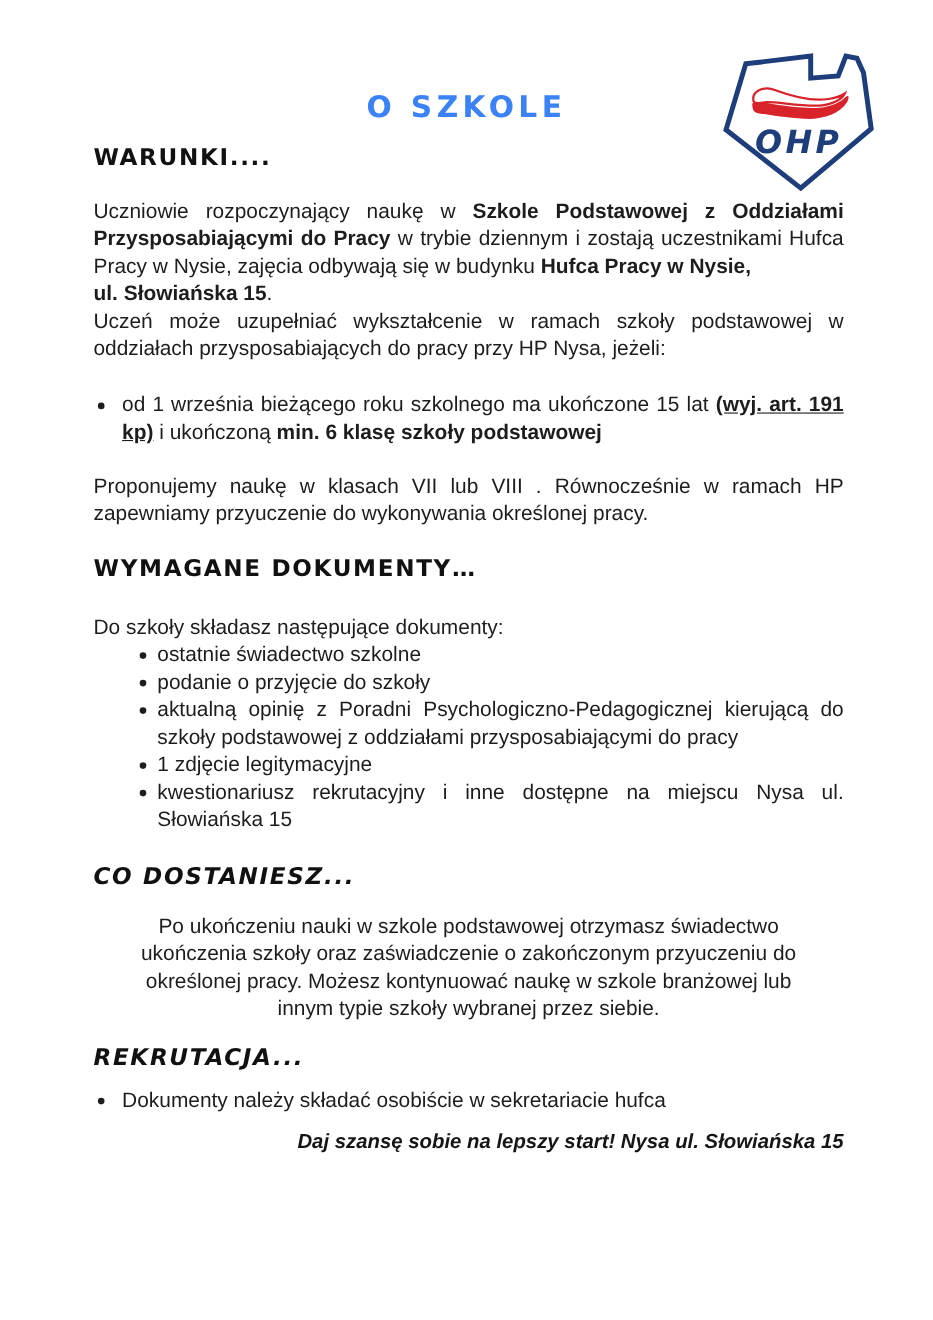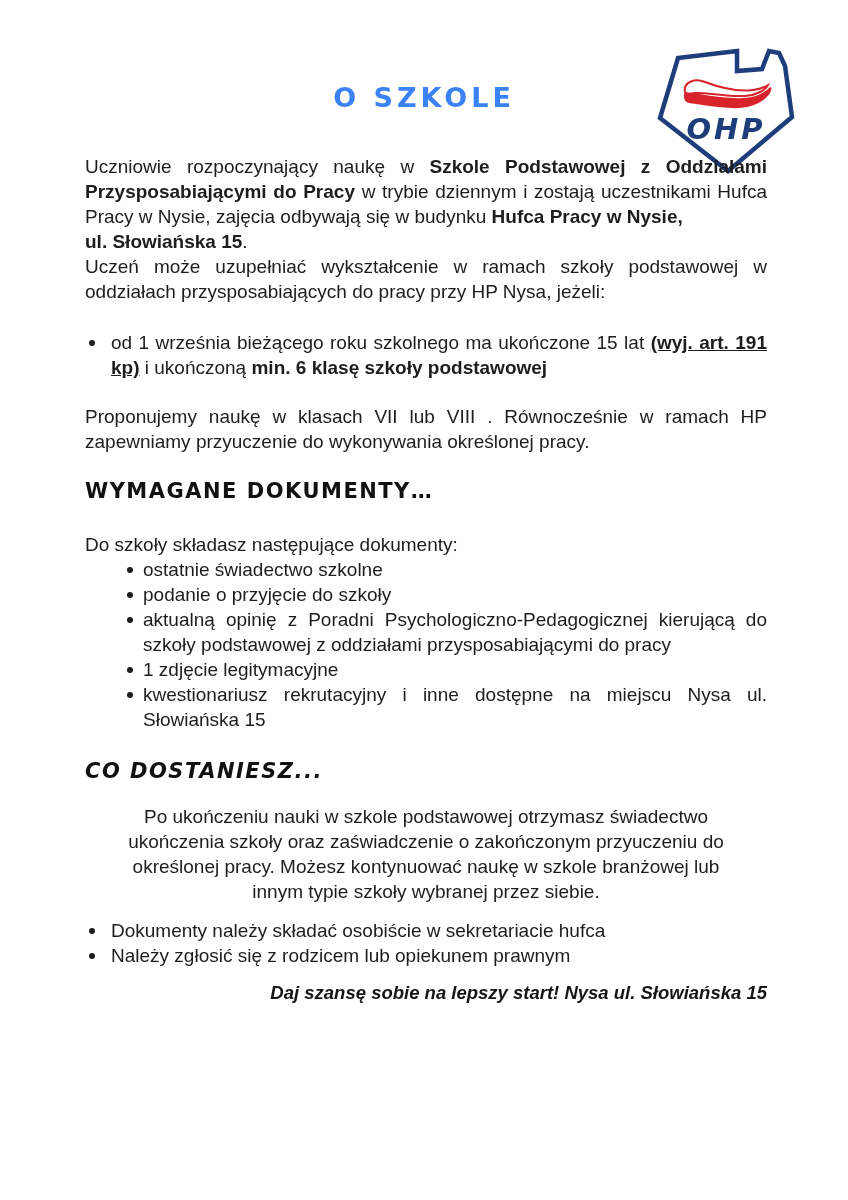--- a/index.html
+++ b/index.html
@@ -59,20 +59,21 @@
     <path d="M25 18 L84 11 L84 31 L109 29 L116 11 L126 13 L132 26 L139 77 L75 131 L7 78 Z" fill="#ffffff" stroke-width="4.5" stroke-linejoin="miter" stroke="#1d3e7a"></path>
     <path d="M31 56 C30 52 34 52 40 53 C52 55 74 59 92 58 C103 57 111 53 116 48 C119 46 119 49 117 53 C110 64 94 69 78 68 C60 67 44 64 36 63 C32 62 31 59 31 56 Z" fill="#d8232a"></path>
     <path d="M32 52 C30 42 42 38 52 42 C68 48 86 52 100 50 C107 49 112 47 115 45 C113 50 104 55 92 56 C74 57 52 52 42 53 C37 54 33 54 32 52 Z" fill="#ffffff" stroke-width="2" stroke="#d8232a"></path>
     <text x="73" y="99" text-anchor="middle" font-family="'DejaVu Sans',sans-serif" font-size="29" font-weight="bold" font-style="italic" letter-spacing="3" fill="#1d3e7a">OHP</text>
   </svg>
 </div>
 
 <div class="content">
 
   <section>
+    <h2>WARUNKI....</h2>
     <p class="just mt24">Uczniowie rozpoczynający naukę w <span style="font-weight: 700;">Szkole Podstawowej z Oddziałami Przysposabiającymi do Pracy</span> w trybie dziennym i zostają uczestnikami Hufca Pracy w Nysie, zajęcia odbywają się w budynku <span style="font-weight: 700;">Hufca Pracy w Nysie,</span><br><span style="font-weight: 700;">ul. Słowiańska 15</span>.</p>
     <p class="just">Uczeń może uzupełniać wykształcenie w ramach szkoły podstawowej w oddziałach przysposabiających do pracy przy HP Nysa, jeżeli:</p>
     <ul class="toplist mt26">
       <li>od 1 września bieżącego roku szkolnego ma ukończone 15 lat <span style="font-weight: 700; text-decoration: underline;">(wyj. art. 191 kp)</span> i ukończoną <span style="font-weight: 700;">min. 6 klasę szkoły podstawowej</span></li>
     </ul>
     <p class="just mt24">Proponujemy naukę w klasach VII lub VIII . Równocześnie w ramach HP zapewniamy przyuczenie do wykonywania określonej pracy.</p>
   </section>
 
   <section>
     <h2 class="mt24">WYMAGANE DOKUMENTY…</h2>
@@ -85,23 +86,23 @@
       <li>kwestionariusz rekrutacyjny i inne dostępne na miejscu Nysa ul. Słowiańska 15</li>
     </ul>
   </section>
 
   <section>
     <h2 class="it mt10">CO DOSTANIESZ...</h2>
     <p class="center-para mt20">Po ukończeniu nauki w szkole podstawowej otrzymasz świadectwo ukończenia szkoły oraz zaświadczenie o zakończonym przyuczeniu do określonej pracy. Możesz kontynuować naukę w szkole branżowej lub innym typie szkoły wybranej przez siebie.</p>
   </section>
 
   <section>
+    <h2 class="it mt18">REKRUTACJA...</h2>
     <ul class="toplist mt14">
       <li>Dokumenty należy składać osobiście w sekretariacie hufca</li>
-      <li>Należy zgłosić się z rodzicem lub opiekunem prawnym</li>
     </ul>
   </section>
 
   <div class="footer mt12">
     <div>Daj szansę sobie na lepszy start! Nysa ul. Słowiańska 15</div>
   </div>
 
 </div>
 
 </body></html>

